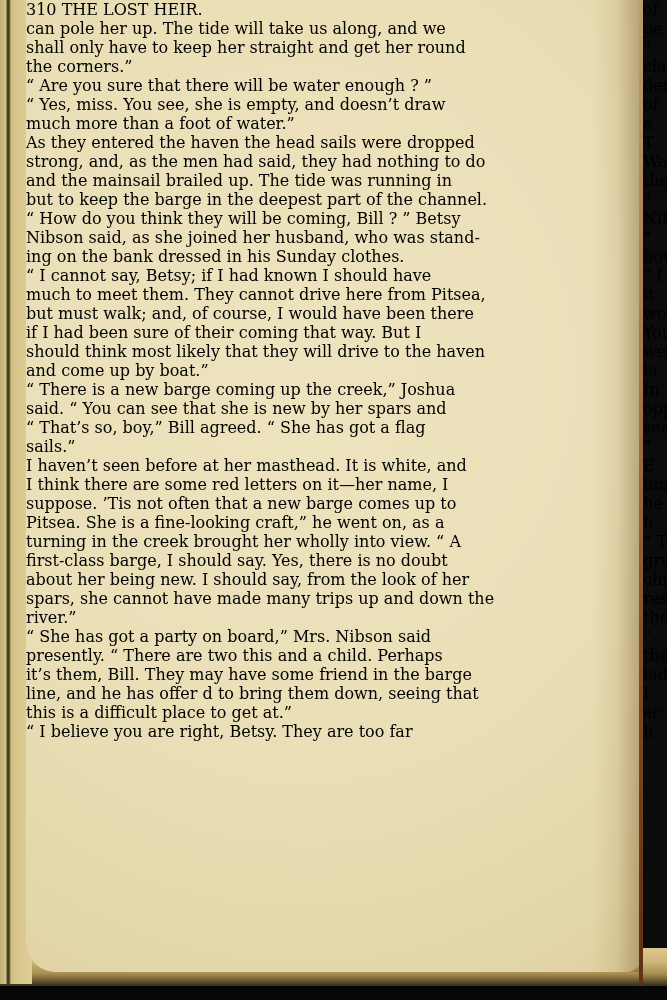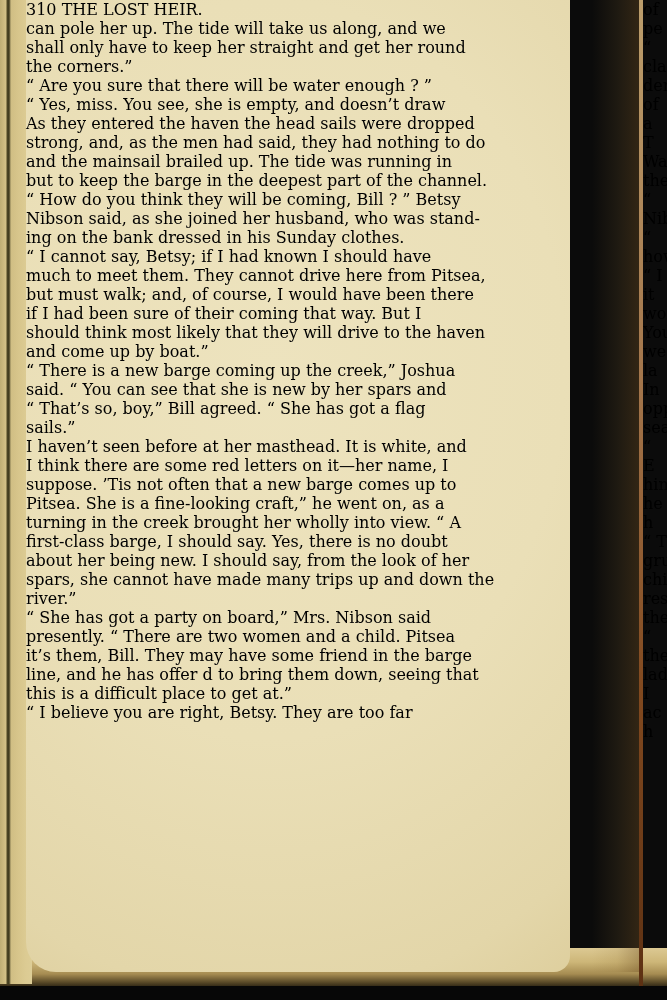--- a/index.html
+++ b/index.html
@@ -19,21 +19,21 @@
   
   .left-strip{
     position:absolute;left:0;top:0;width:32px;height:984px;
     background:linear-gradient(90deg,
       #bfae74 0px,#cdbb81 4px,#d3c187 6px,
       #4e4724 7px,#3f3a1e 9px,
       #d0be84 11px,#d7c58b 18px,#dccb93 26px,#ddcd96 32px);
   }
   
   .page{
-    position:absolute;left:26px;top:0;width:544px;height:972px;
+    position:absolute;left:26px;top:0;width:616px;height:972px;
     background:radial-gradient(135% 95% at 45% 38%,
       #ede3be 0%,#eadfb7 40%,#e3d6a9 68%,#d9c893 86%,#ccb87a 100%);
     border-radius:0 0 16px 30px;
   }
   
   .gutter{
     position:absolute;left:592px;top:0;width:50px;height:972px;
     background:linear-gradient(90deg,rgba(146,114,56,0) 0%,rgba(146,114,56,0.14) 50%,rgba(110,78,34,0.42) 100%);
     pointer-events:none;
   }
@@ -89,20 +89,21 @@
     <div class="header">
       <span class="pagenum">310</span>
       <span class="title">THE LOST HEIR.</span>
     </div>
     <div class="text" id="text-block">
         <div class="line j">can pole her up.  The tide will take us along, and we</div>
         <div class="line j">shall only have to keep her straight and get her round</div>
         <div class="line l">the corners.”</div>
         <div class="line l ind">“ Are you sure that there will be water enough ? ”</div>
         <div class="line j ind">“ Yes, miss.  You see, she is empty, and doesn’t draw</div>
+        <div class="line l">much more than a foot of water.”</div>
         <div class="line j ind">As they entered the haven the head sails were dropped</div>
         <div class="line j">strong, and, as the men had said, they had nothing to do</div>
         <div class="line j">and the mainsail brailed up.  The tide was running in</div>
         <div class="line j">but to keep the barge in the deepest part of the channel.</div>
         <div class="dots"><span class="dot"></span><span class="dot"></span><span class="dot"></span><span class="dot"></span><span class="dot"></span><span class="dot"></span></div>
         <div class="line j ind">“ How do you think they will be coming, Bill ? ” Betsy</div>
         <div class="line j">Nibson said, as she joined her husband, who was stand-</div>
         <div class="line l">ing on the bank dressed in his Sunday clothes.</div>
         <div class="line j ind">“ I cannot say, Betsy; if I had known I should have</div>
         <div class="line j">much to meet them.  They cannot drive here from Pitsea,</div>
@@ -117,21 +118,21 @@
         <div class="line j">I haven’t seen before at her masthead.  It is white, and</div>
         <div class="line j">I think there are some red letters on it—her name, I</div>
         <div class="line j">suppose.  ’Tis not often that a new barge comes up to</div>
         <div class="line j">Pitsea.  She is a fine-looking craft,” he went on, as a</div>
         <div class="line j">turning in the creek brought her wholly into view.  “ A</div>
         <div class="line j">first-class barge, I should say.  Yes, there is no doubt</div>
         <div class="line j">about her being new.  I should say, from the look of her</div>
         <div class="line j">spars, she cannot have made many trips up and down the</div>
         <div class="line l">river.”</div>
         <div class="line j ind">“ She has got a party on board,” Mrs. Nibson said</div>
-        <div class="line j">presently.  “ There are two women and a child.  Pitsea</div>
+        <div class="line j">presently.  “ There are two this and a child.  Perhaps</div>
         <div class="line j">it’s them, Bill.  They may have some friend in the barge</div>
         <div class="line j">line, and he has offer d to bring them down, seeing that</div>
         <div class="line l">this is a difficult place to get at.”</div>
         <div class="line j ind">“ I believe you are right, Betsy.  They are too far</div>
       </div>
   </div>
 
   <div class="gutter"></div>
   <div class="right-line"></div>
   <div class="right-page" id="right-page">

